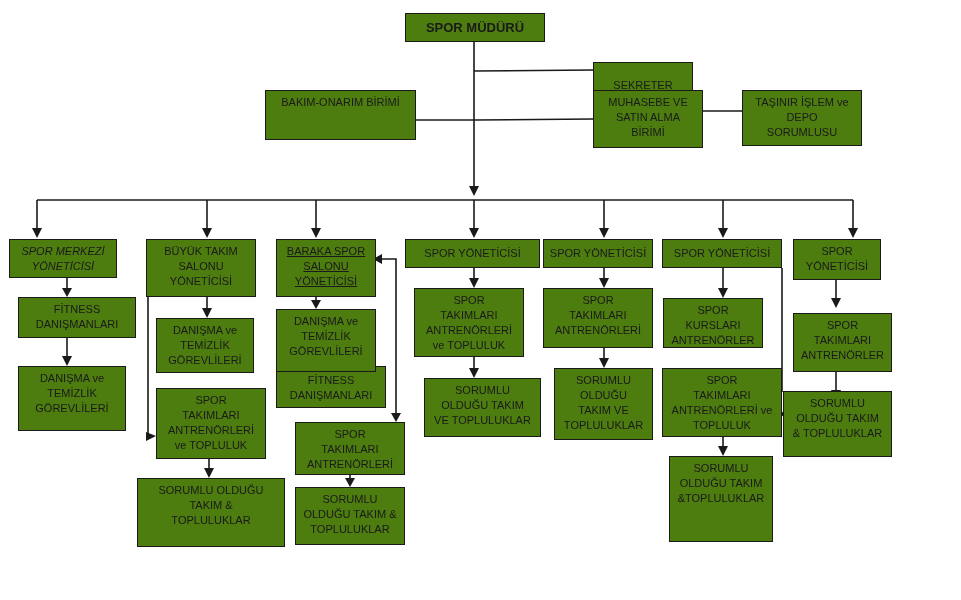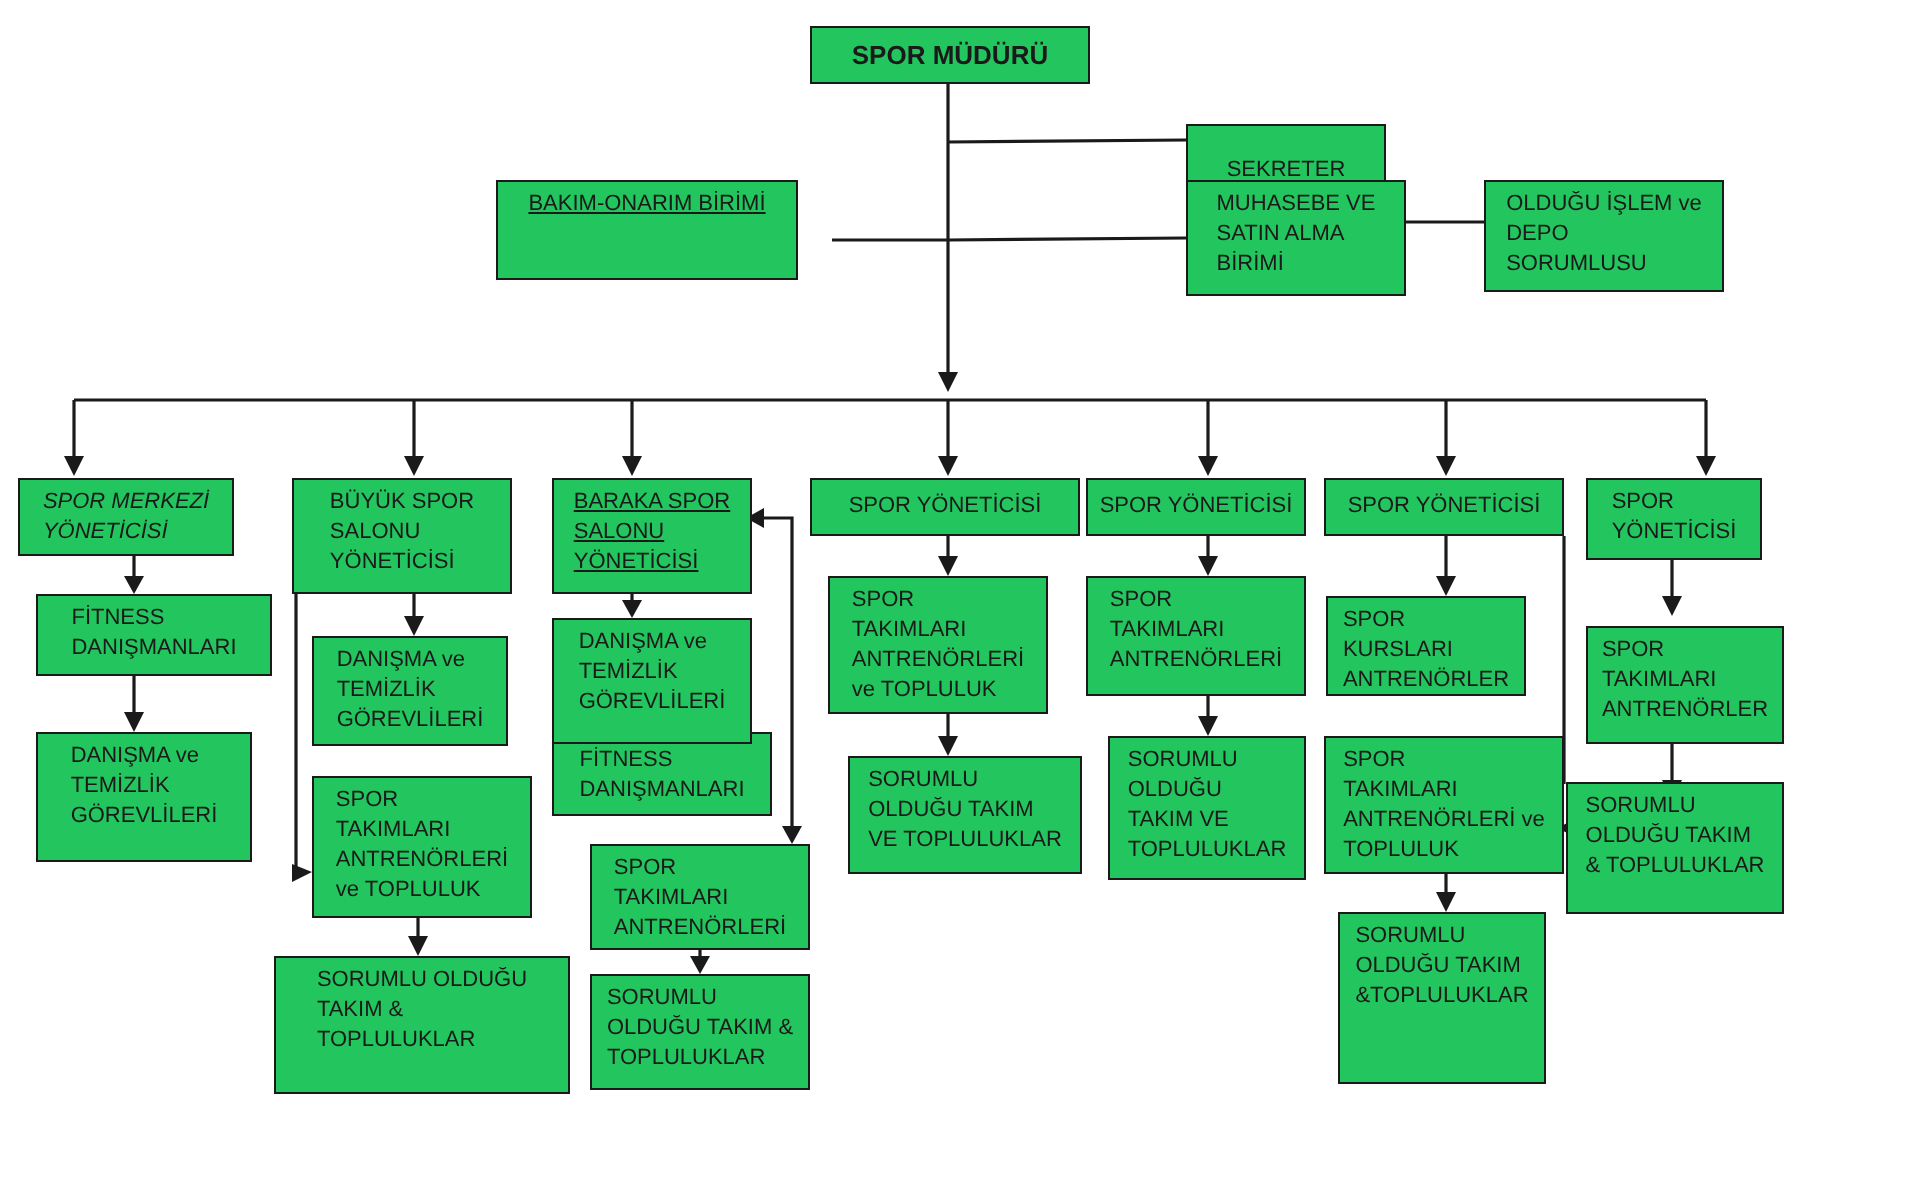--- a/index.html
+++ b/index.html
@@ -1,21 +1,21 @@
 <!DOCTYPE html>
 <html><head>
   <meta charset="utf-8">
   <style>
     html, body { margin: 0; padding: 0; background: #ffffff; }
     body { width: 961px; height: 600px; position: relative; overflow: hidden;
            font-family: "Liberation Sans", sans-serif; }
     #canvas { position: absolute; left: 0; top: 0; width: 961px; height: 600px; }
     .box { position: absolute; box-sizing: border-box; border: 1.6px solid #1a1a1a;
-           background: #22c55e; color: #1a1a1a; font-size: 11px; line-height: 15px;
-           text-align: left; display: flex; flex-direction: column;
+           background: #4d7c0f; color: #1a1a1a; font-size: 11px; line-height: 15px;
+           text-align: center; display: flex; flex-direction: column;
            align-items: center; justify-content: flex-start; padding-top: 4px; }
     .box.mid { justify-content: center; padding-top: 0; }
     .box.bold { font-weight: bold; font-size: 13px; }
     .box span { display: block; white-space: pre-line; }
     .clip { overflow: hidden; }
     svg line, svg polyline { stroke: #1a1a1a; stroke-width: 1.6; fill: none; }
     svg polygon { fill: #1a1a1a; }
   </style>
 </head>
 <body>
@@ -91,50 +91,50 @@
   <line x1="836" y1="372" x2="836" y2="394"></line>
   <polygon points="831,390 841,390 836,400"></polygon>
 </svg>
 
 <div class="box bold mid" style="left:405px;top:13px;width:140px;height:29px;">
   <span>SPOR MÜDÜRÜ</span>
 </div>
 <div class="box mid" style="left:593px;top:62px;width:100px;height:46px;">
   <span>SEKRETER</span>
 </div>
-<div class="box" style="left:248px;top:90px;width:151px;height:50px;text-decoration:underline;">
+<div class="box" style="left:265px;top:90px;width:151px;height:50px;">
   <span>BAKIM-ONARIM BİRİMİ</span>
 </div>
 <div class="box" style="left:593px;top:90px;width:110px;height:58px;">
   <span>MUHASEBE VE
 SATIN ALMA
 BİRİMİ</span>
 </div>
 <div class="box" style="left:742px;top:90px;width:120px;height:56px;">
-  <span>OLDUĞU İŞLEM ve
+  <span>TAŞINIR İŞLEM ve
 DEPO
 SORUMLUSU</span>
 </div>
 
 <div class="box" style="left:9px;top:239px;width:108px;height:39px;font-style:italic;">
   <span>SPOR MERKEZİ
 YÖNETİCİSİ</span>
 </div>
 <div class="box" style="left:18px;top:297px;width:118px;height:41px;">
   <span>FİTNESS
 DANIŞMANLARI</span>
 </div>
 <div class="box" style="left:18px;top:366px;width:108px;height:65px;">
   <span>DANIŞMA ve
 TEMİZLİK
 GÖREVLİLERİ</span>
 </div>
 
 <div class="box" style="left:146px;top:239px;width:110px;height:58px;">
-  <span>BÜYÜK SPOR
+  <span>BÜYÜK TAKIM
 SALONU
 YÖNETİCİSİ</span>
 </div>
 <div class="box" style="left:156px;top:318px;width:98px;height:55px;">
   <span>DANIŞMA ve
 TEMİZLİK
 GÖREVLİLERİ</span>
 </div>
 <div class="box" style="left:156px;top:388px;width:110px;height:71px;">
   <span>SPOR

